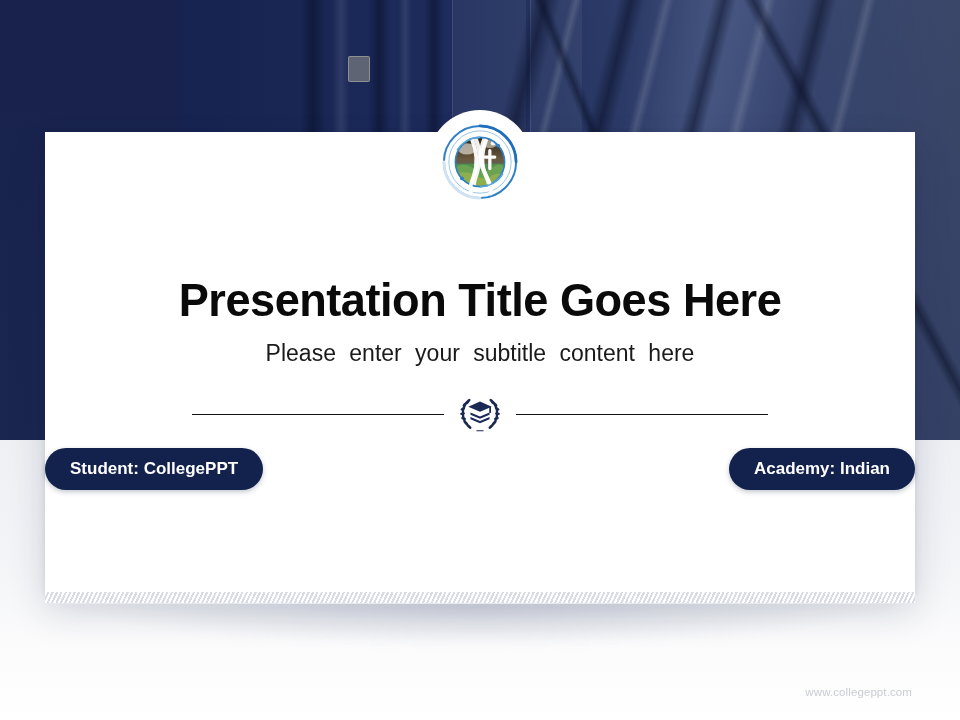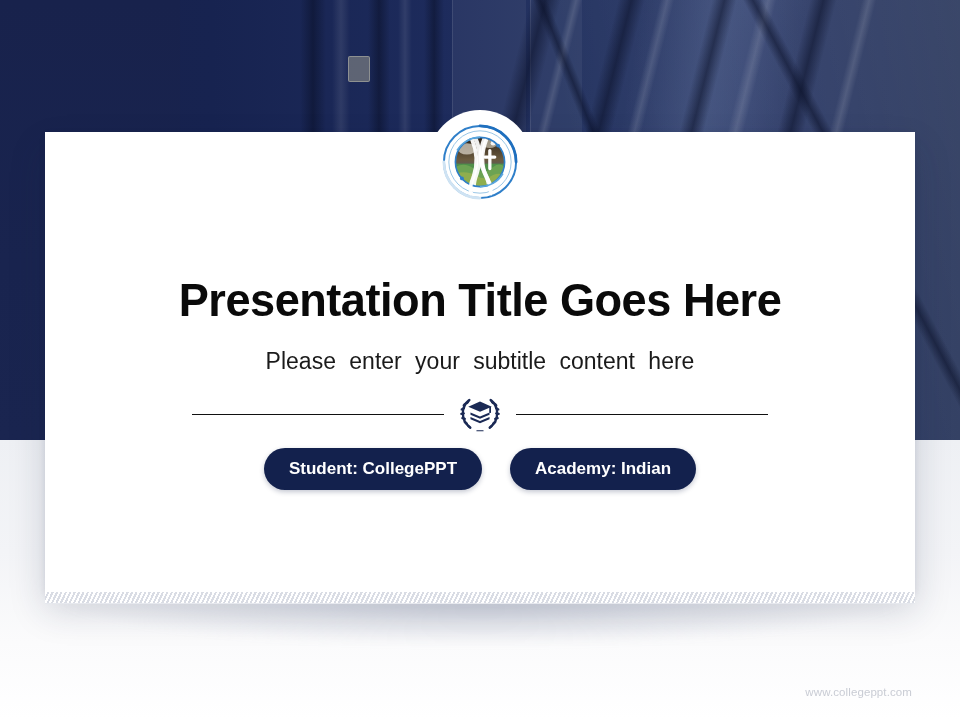--- a/index.html
+++ b/index.html
@@ -113,38 +113,37 @@
     white-space:nowrap;
     transform:scaleX(.96);
   }
   .subtitle {
     position:absolute; left:0; top:208px; width:870px;
     text-align:center;
     font-size:23px;
     font-weight:normal;
     color:#1a1a1a;
     word-spacing:7px;
-    margin-top:8px;
   }
 
   
   .divider {
     position:absolute; left:0; top:262px; width:870px;
     display:flex; align-items:center; justify-content:center;
   }
   .divider-line { width:252px; height:1px; background:#111111; }
   .divider-emblem-wrap {
     width:72px; display:flex; align-items:center; justify-content:center;
   }
   .divider-emblem { width:44px; height:40px; display:block; }
 
   
   .pill-row {
     position:absolute; left:0; top:316px; width:870px;
-    display:flex; align-items:center; justify-content:center; gap:28px;
+    display:flex; align-items:center; justify-content:space-between; gap:28px;
   }
   .pill {
     background:#13214d;
     color:#ffffff;
     font-size:17px;
     font-weight:bold;
     border-radius:22px;
     padding:11px 25px;
     white-space:nowrap;
     box-shadow:0 2px 5px rgba(20,30,70,.25);

